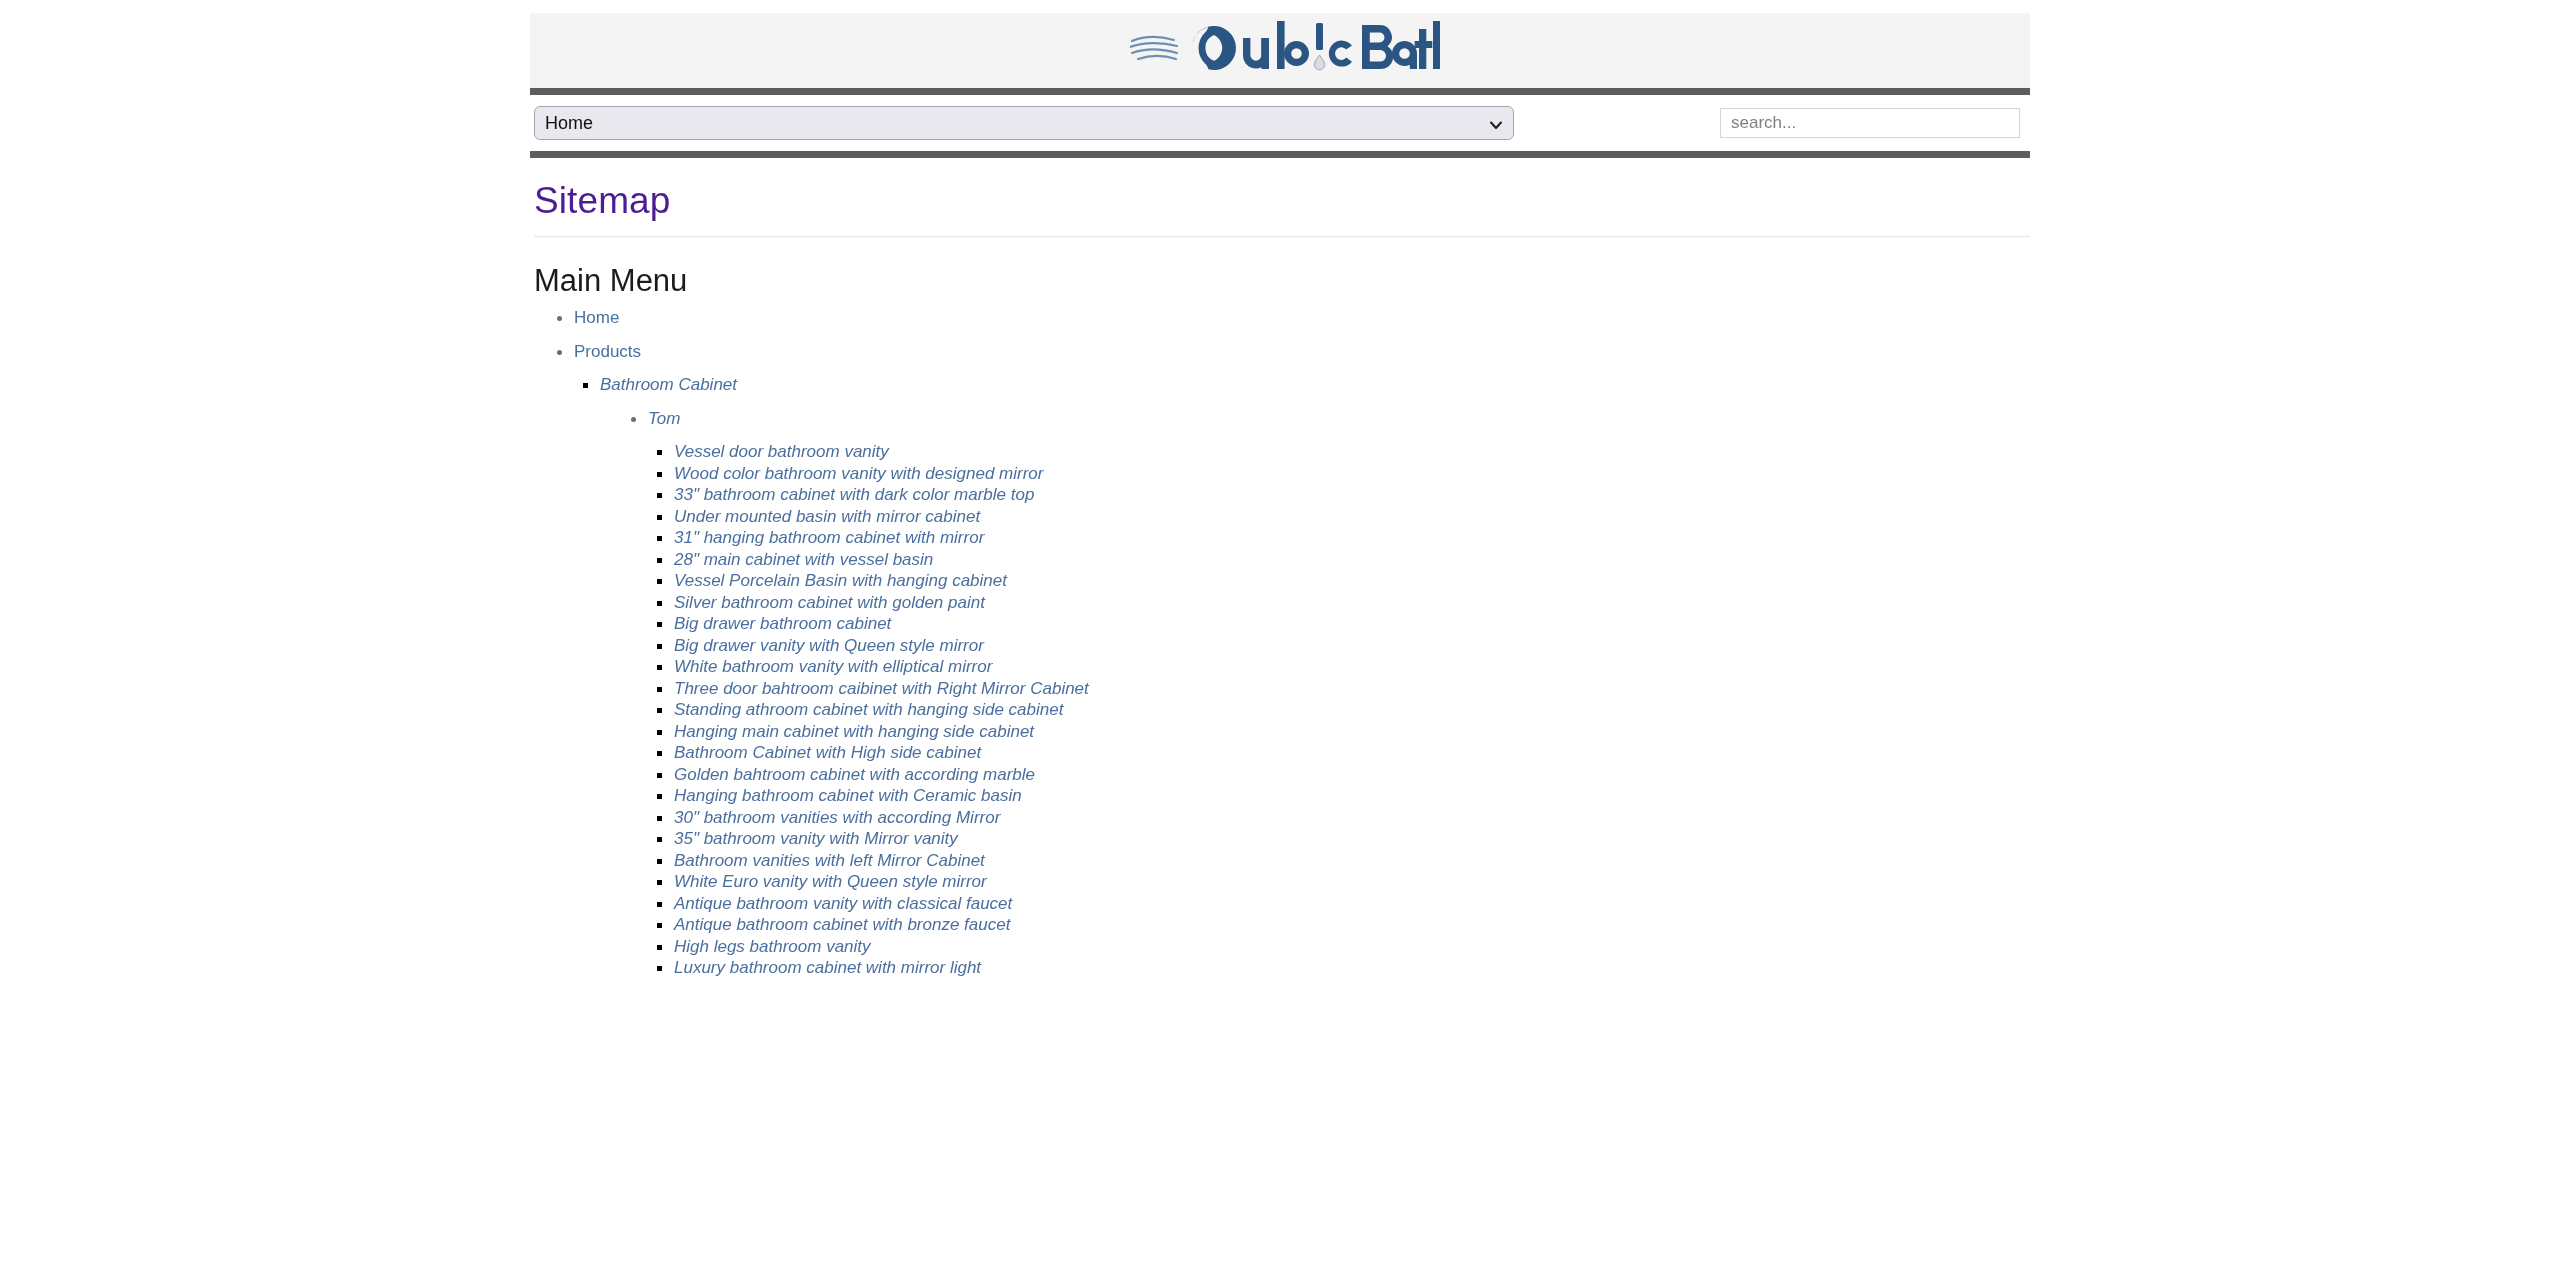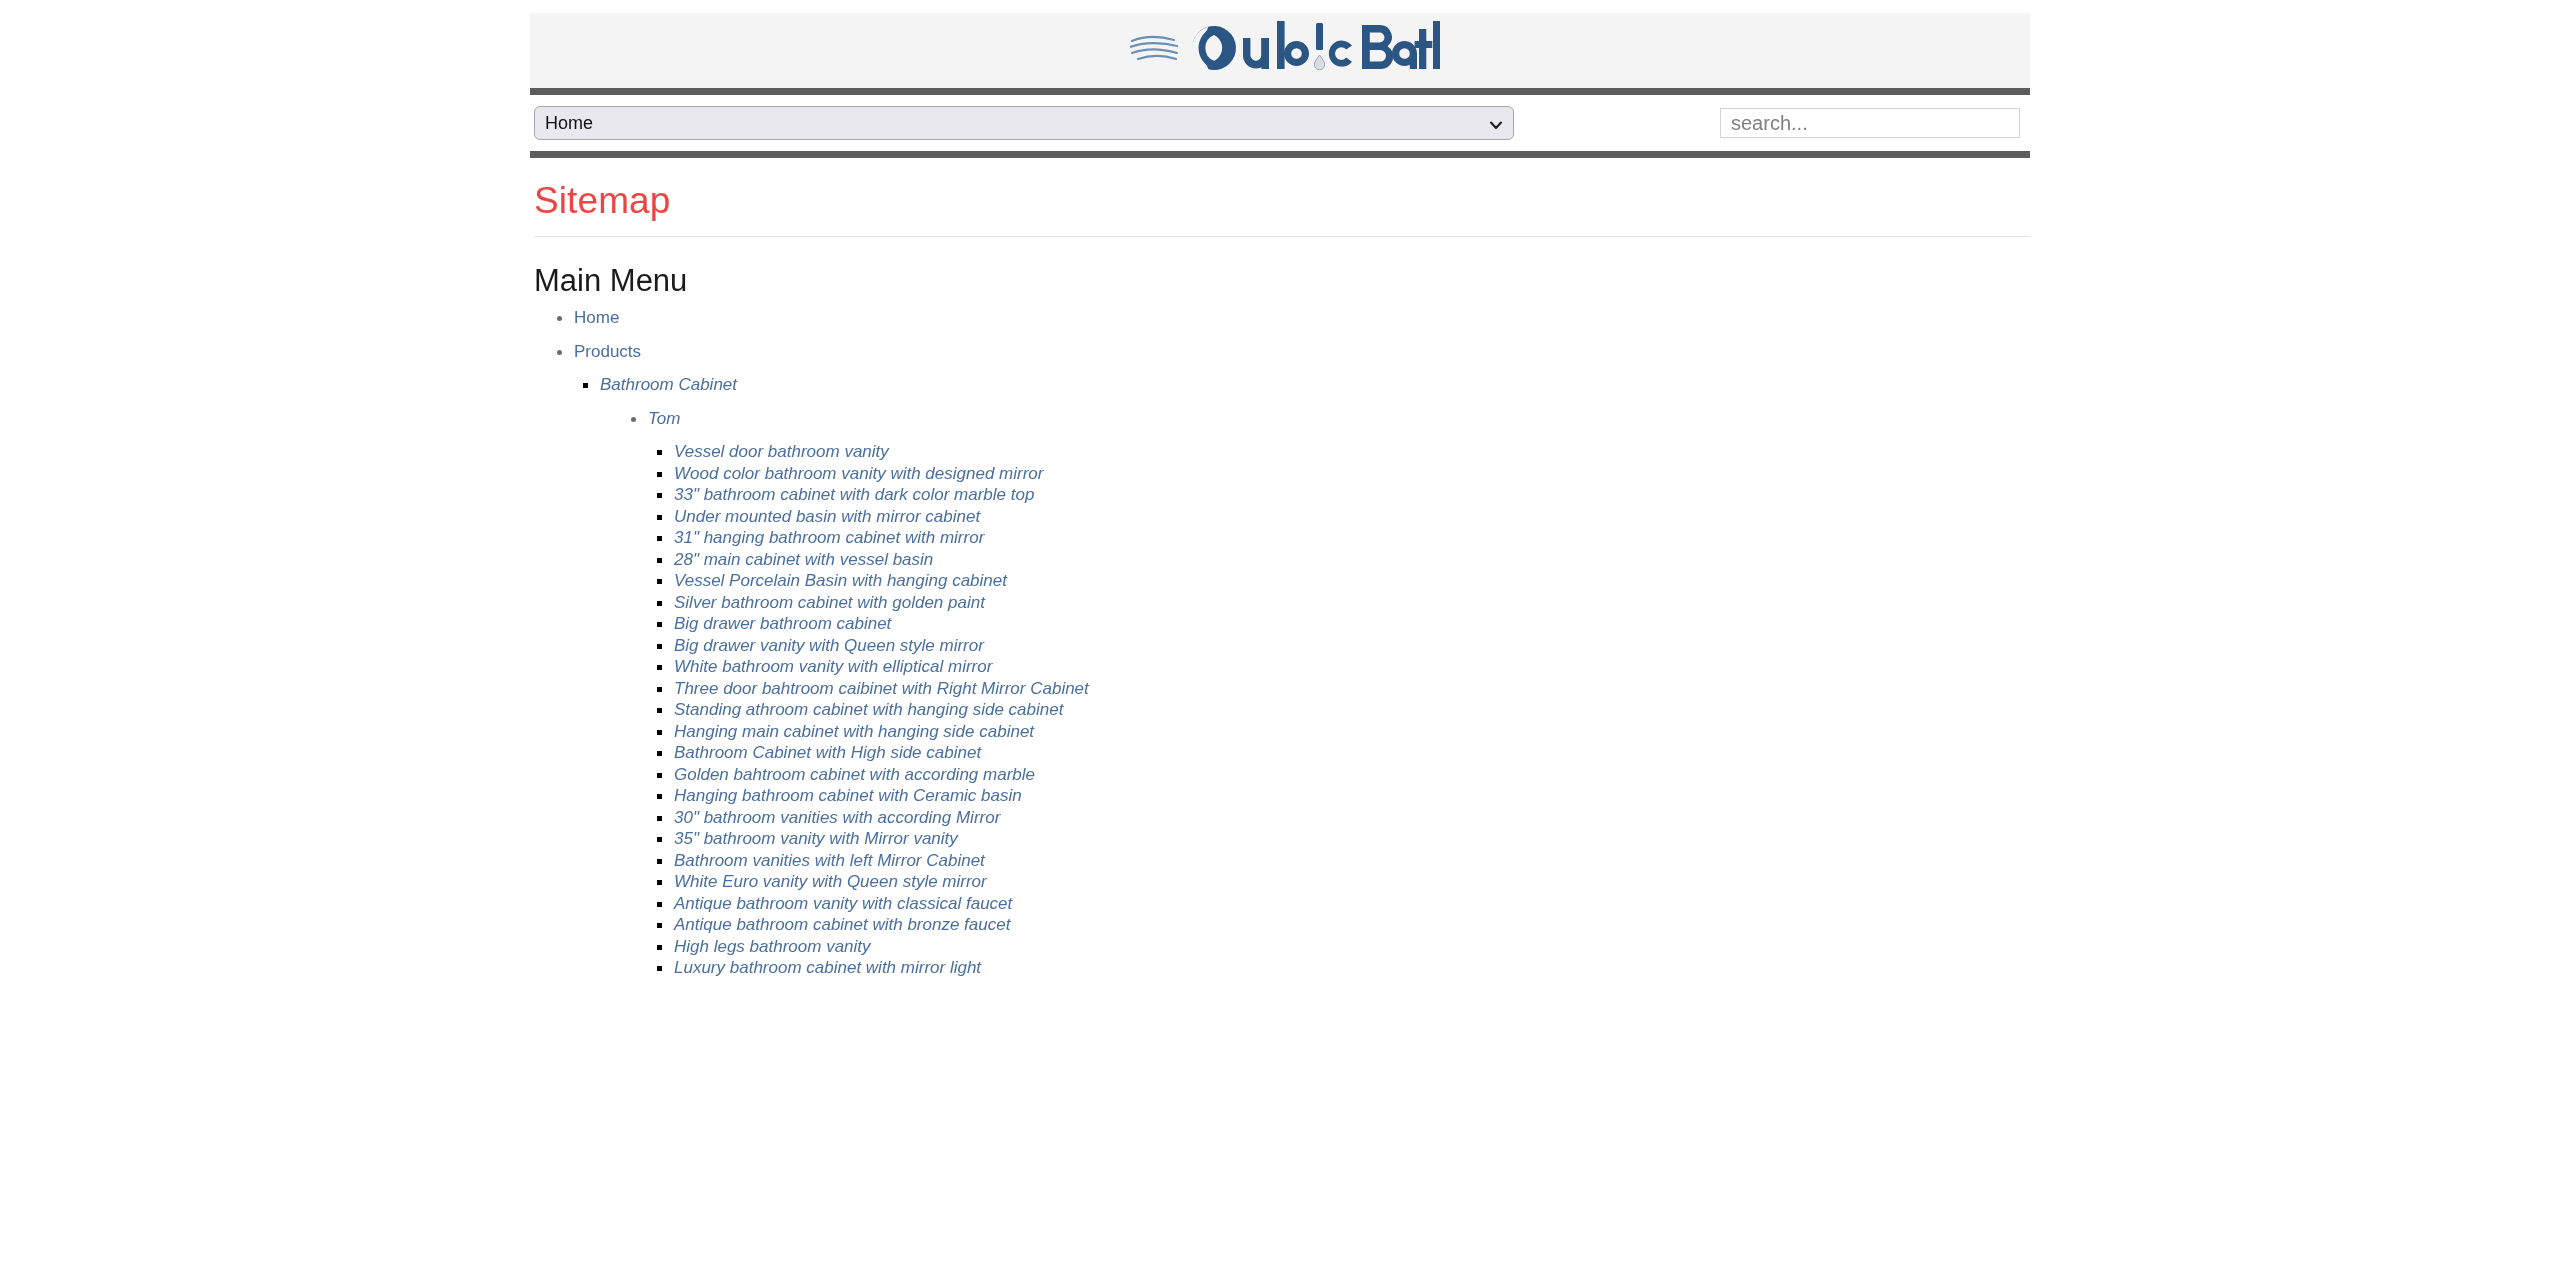--- a/index.html
+++ b/index.html
@@ -85,37 +85,37 @@
   .spacer-flex { flex: 1 1 auto; }
 
   .search-wrap {
     margin-right: 8px;
   }
   input.search-input {
     width: 300px;
     height: 30px;
     box-sizing: border-box;
     font-family: "Liberation Sans", sans-serif;
-    font-size: 20px;
+    font-size: 17px;
     color: #555555;
     background: #ffffff;
     border: 1px solid #d4d4d4;
     padding: 0 10px;
   }
   input.search-input::placeholder { color: #808080; opacity: 1; }
 
   
   .content {
     padding: 0 0 0 2px;
   }
   h1.page-title {
     font-family: "Liberation Sans", sans-serif;
     font-size: 37px;
     font-weight: normal;
-    color: #ef4444;
+    color: #4c1d95;
     margin: 22px 0 0 2px;
     padding: 0 0 14px 0;
     border-bottom: 1px solid #e6e6e6;
     letter-spacing: 0.1px;
   }
   h2.section-title {
     font-family: "Liberation Sans", sans-serif;
     font-size: 31px;
     font-weight: normal;
     color: #1b1b1b;

